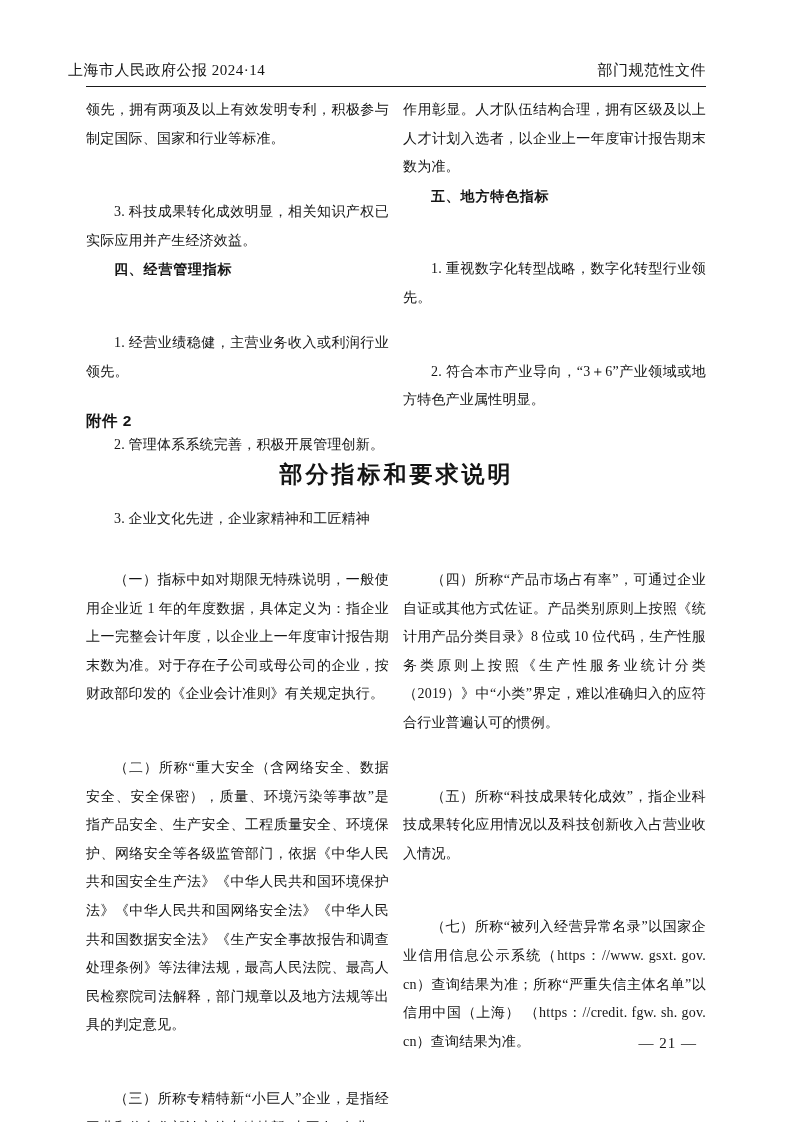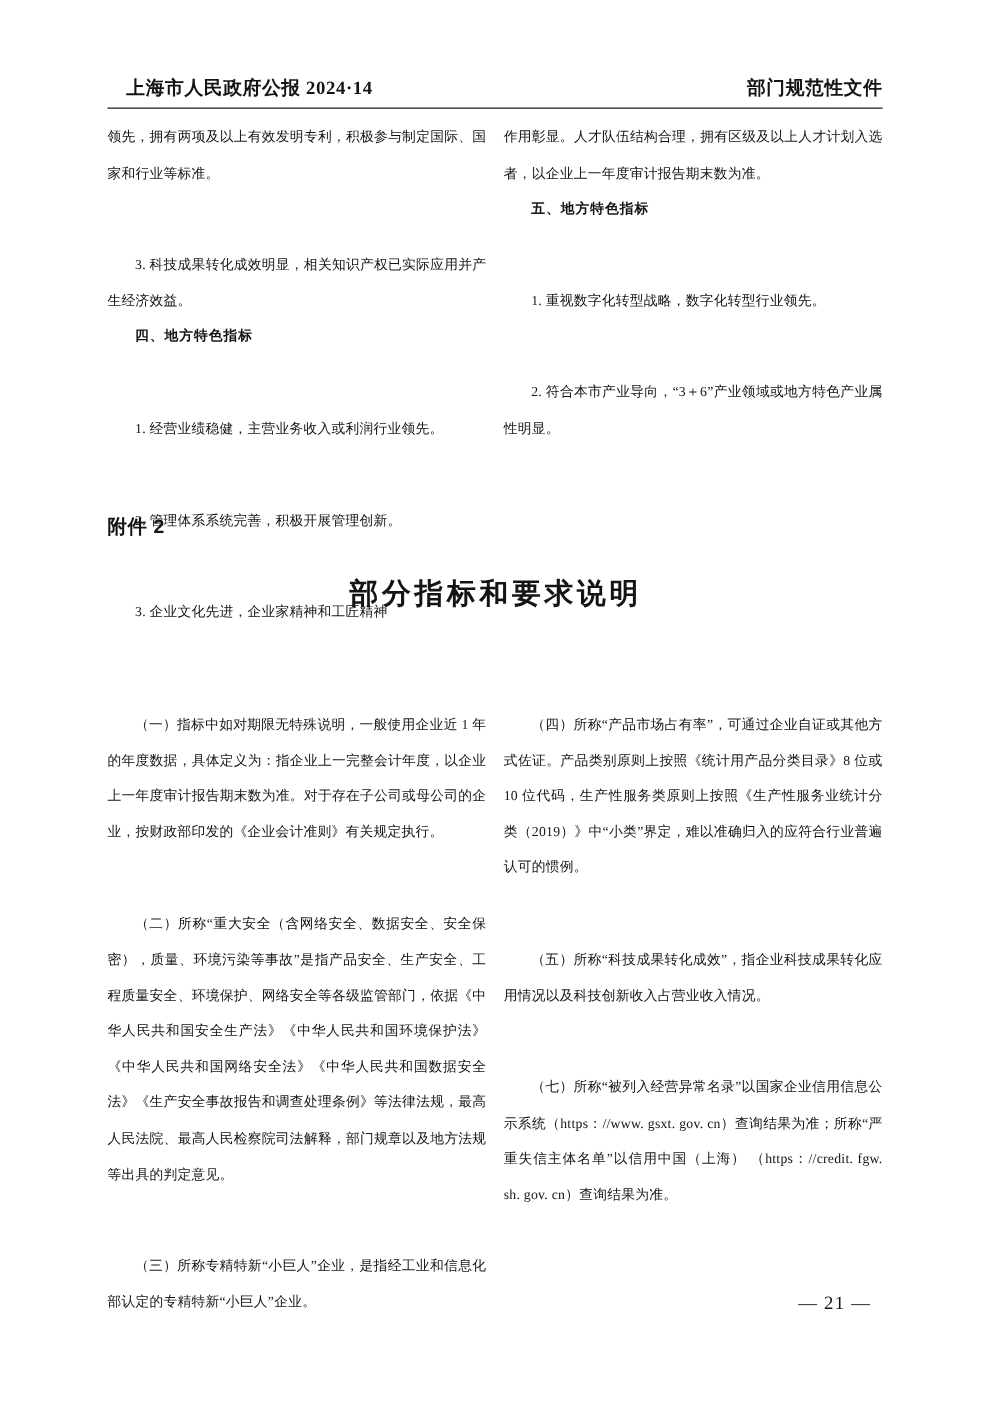--- a/index.html
+++ b/index.html
@@ -11,30 +11,29 @@
     position: relative;
     width: 793px;
     height: 1122px;
     background: #ffffff;
     color: #141414;
     font-family: "Liberation Serif", "DejaVu Serif", serif;
     overflow: hidden;
   }
   .page-header {
     position: absolute;
-    left: 101px;
+    left: 68px;
     right: 87px;
     top: 61px;
     display: flex;
     justify-content: space-between;
     align-items: baseline;
     font-size: 15px;
     letter-spacing: 0.5px;
     white-space: nowrap;
-    font-weight: bold;
   }
   .header-rule {
     position: absolute;
     left: 86px;
     right: 87px;
     top: 86px;
     height: 0;
     border-top: 1.6px solid #1a1a1a;
   }
   .two-col {
@@ -47,21 +46,21 @@
   }
   .two-col.top-section { top: 96px; }
   .two-col.notes-section { top: 521px; }
   .col {
     width: 303px;
     flex: 0 0 303px;
     text-align: justify;
   }
   .para {
     margin: 0;
-    font-size: 11px;
+    font-size: 14px;
     line-height: 28.6px;
     letter-spacing: 0.2px;
   }
   .para.indent { text-indent: 2em; margin-top: 45px; }
   .para.heading {
     text-indent: 2em;
     font-weight: bold;
     font-family: "Liberation Sans", "DejaVu Sans", sans-serif;
     letter-spacing: 0.8px;
   }
@@ -104,21 +103,21 @@
     <span>上海市人民政府公报 2024·14</span>
     <span>部门规范性文件</span>
   </header>
 
   <div class="header-rule"></div>
 
   <section class="two-col top-section">
     <div class="col">
         <p class="para plain">领先，拥有两项及以上有效发明专利，积极参与制定国际、国家和行业等标准。</p>
         <p class="para indent">3. 科技成果转化成效明显，相关知识产权已实际应用并产生经济效益。</p>
-        <p class="para heading">四、地方特色指标</p>
+        <p class="para heading">四、经营管理指标</p>
         <p class="para indent">1. 经营业绩稳健，主营业务收入或利润行业领先。</p>
         <p class="para indent">2. 管理体系系统完善，积极开展管理创新。</p>
         <p class="para indent">3. 企业文化先进，企业家精神和工匠精神</p>
       </div>
     <div class="col">
         <p class="para plain">作用彰显。人才队伍结构合理，拥有区级及以上人才计划入选者，以企业上一年度审计报告期末数为准。</p>
         <p class="para heading">五、地方特色指标</p>
         <p class="para indent">1. 重视数字化转型战略，数字化转型行业领先。</p>
         <p class="para indent">2. 符合本市产业导向，“3＋6”产业领域或地方特色产业属性明显。</p>
       </div>

